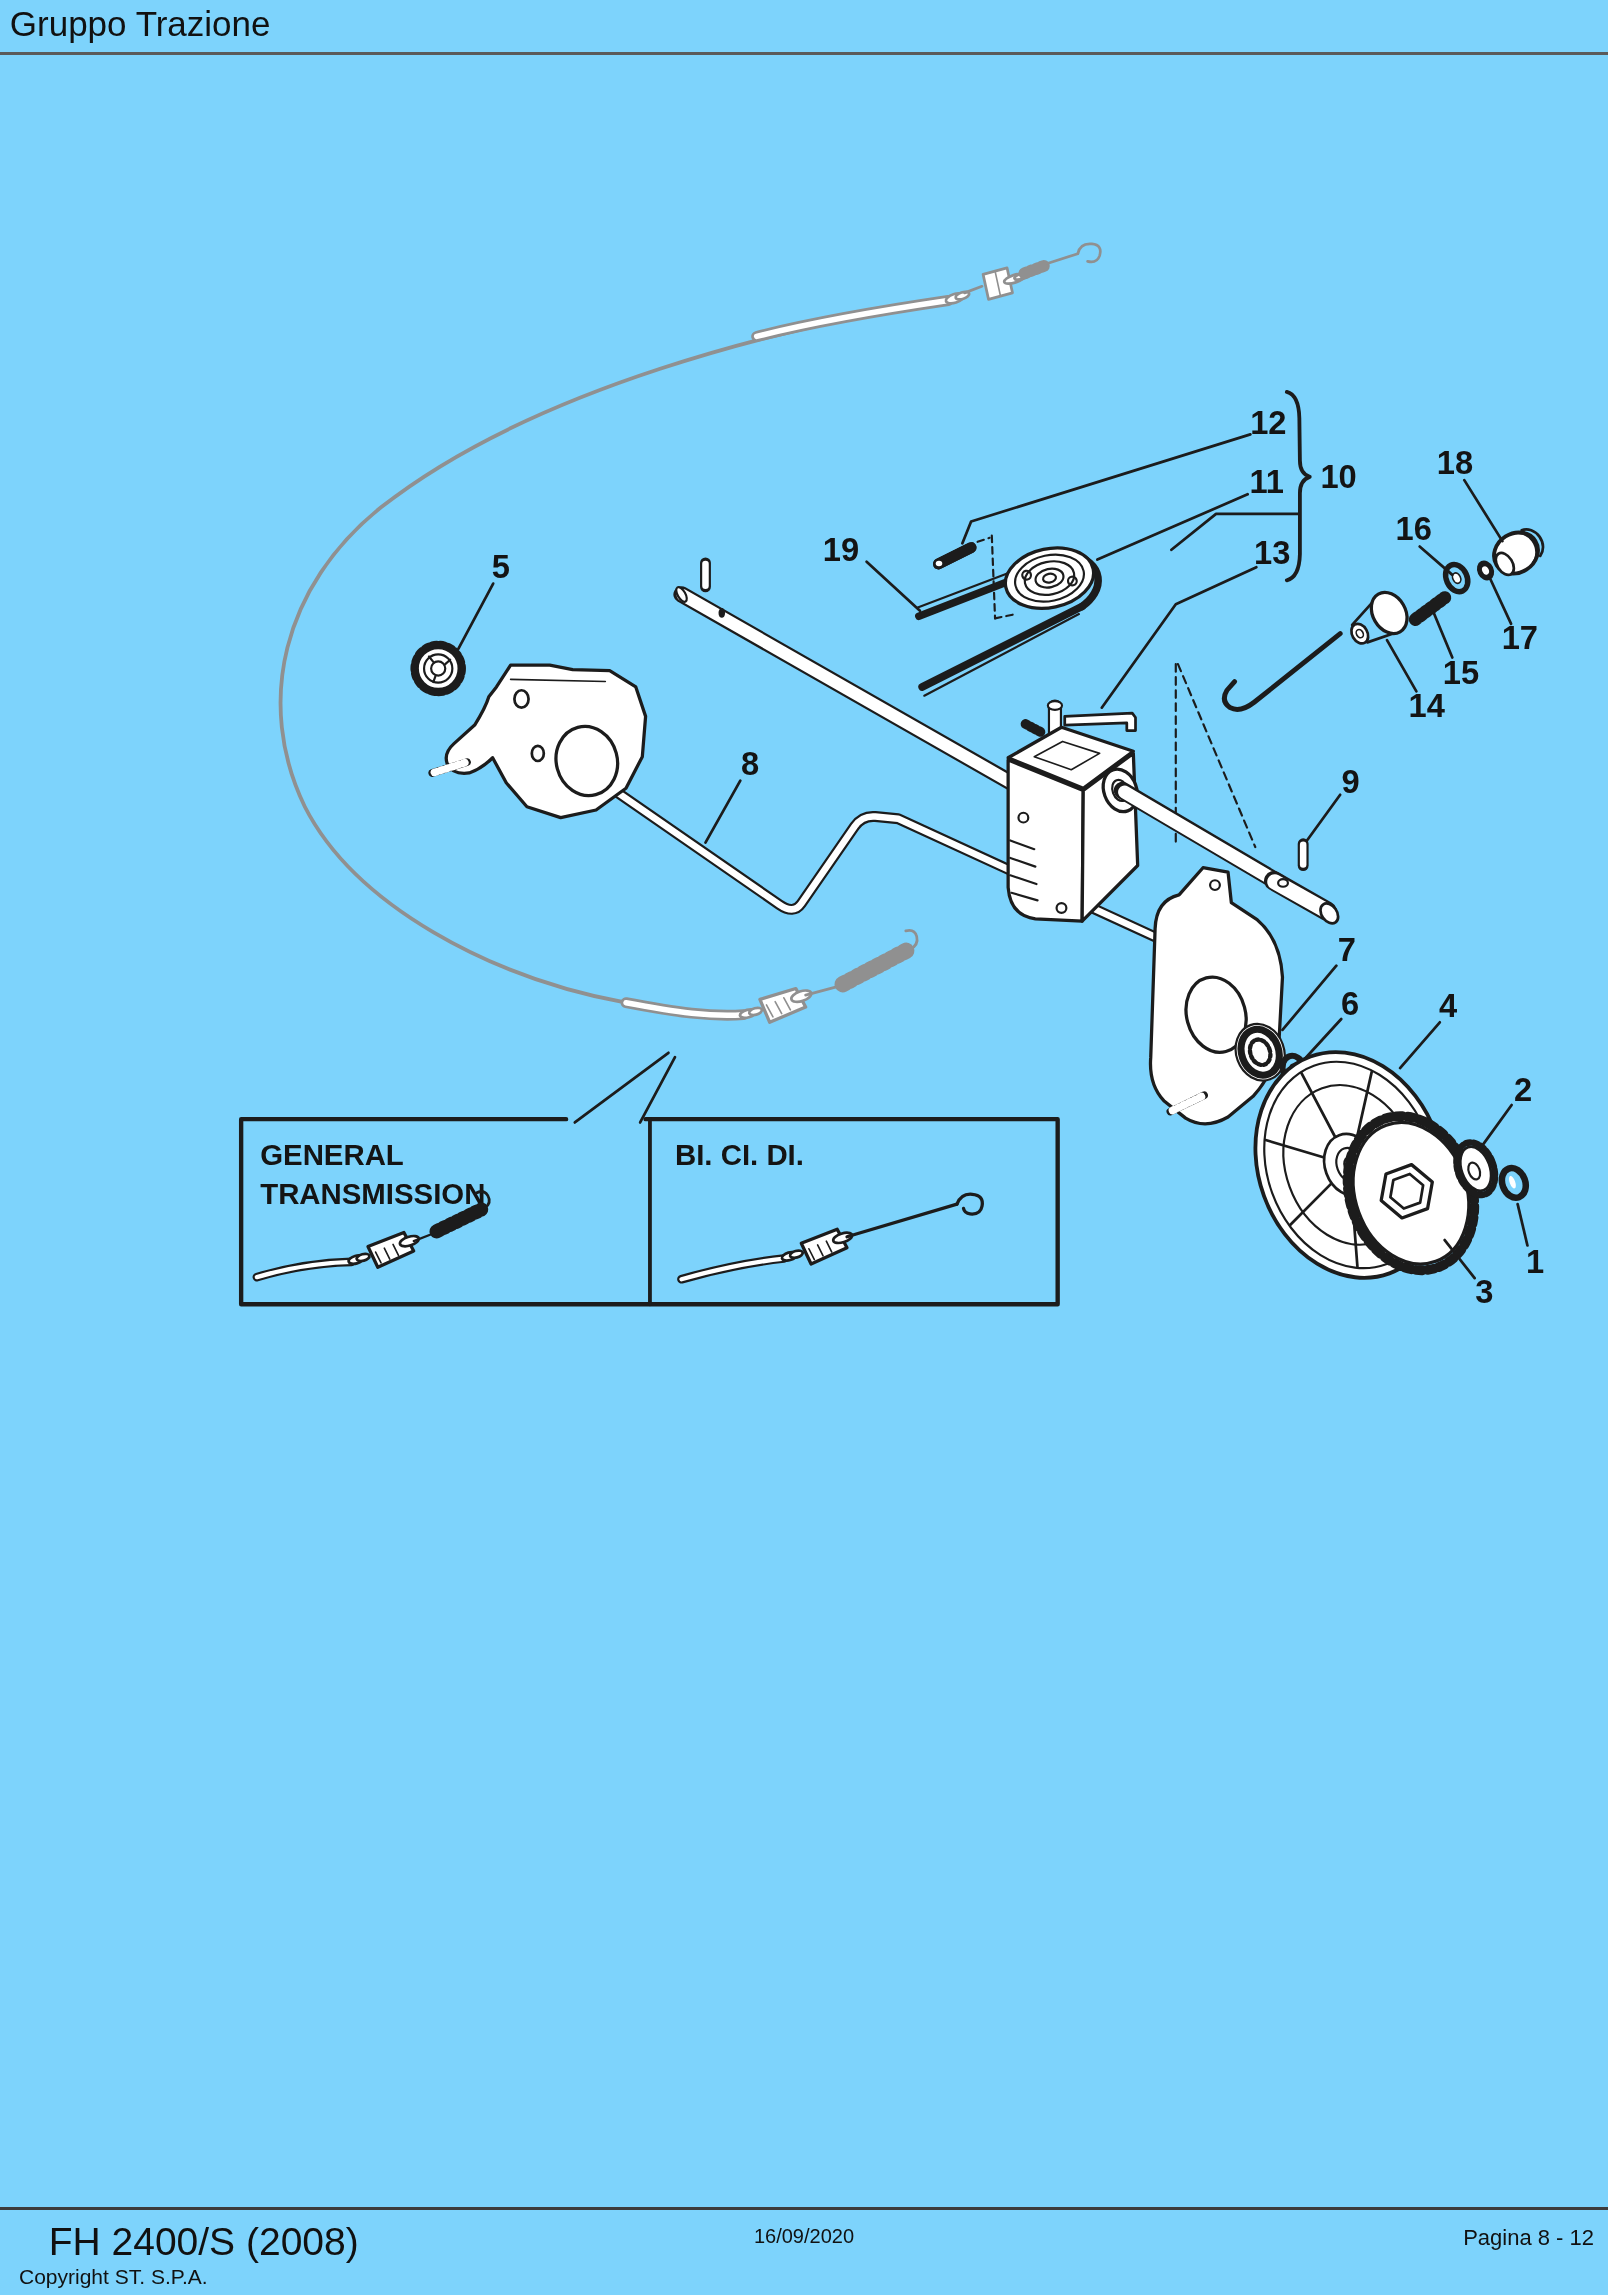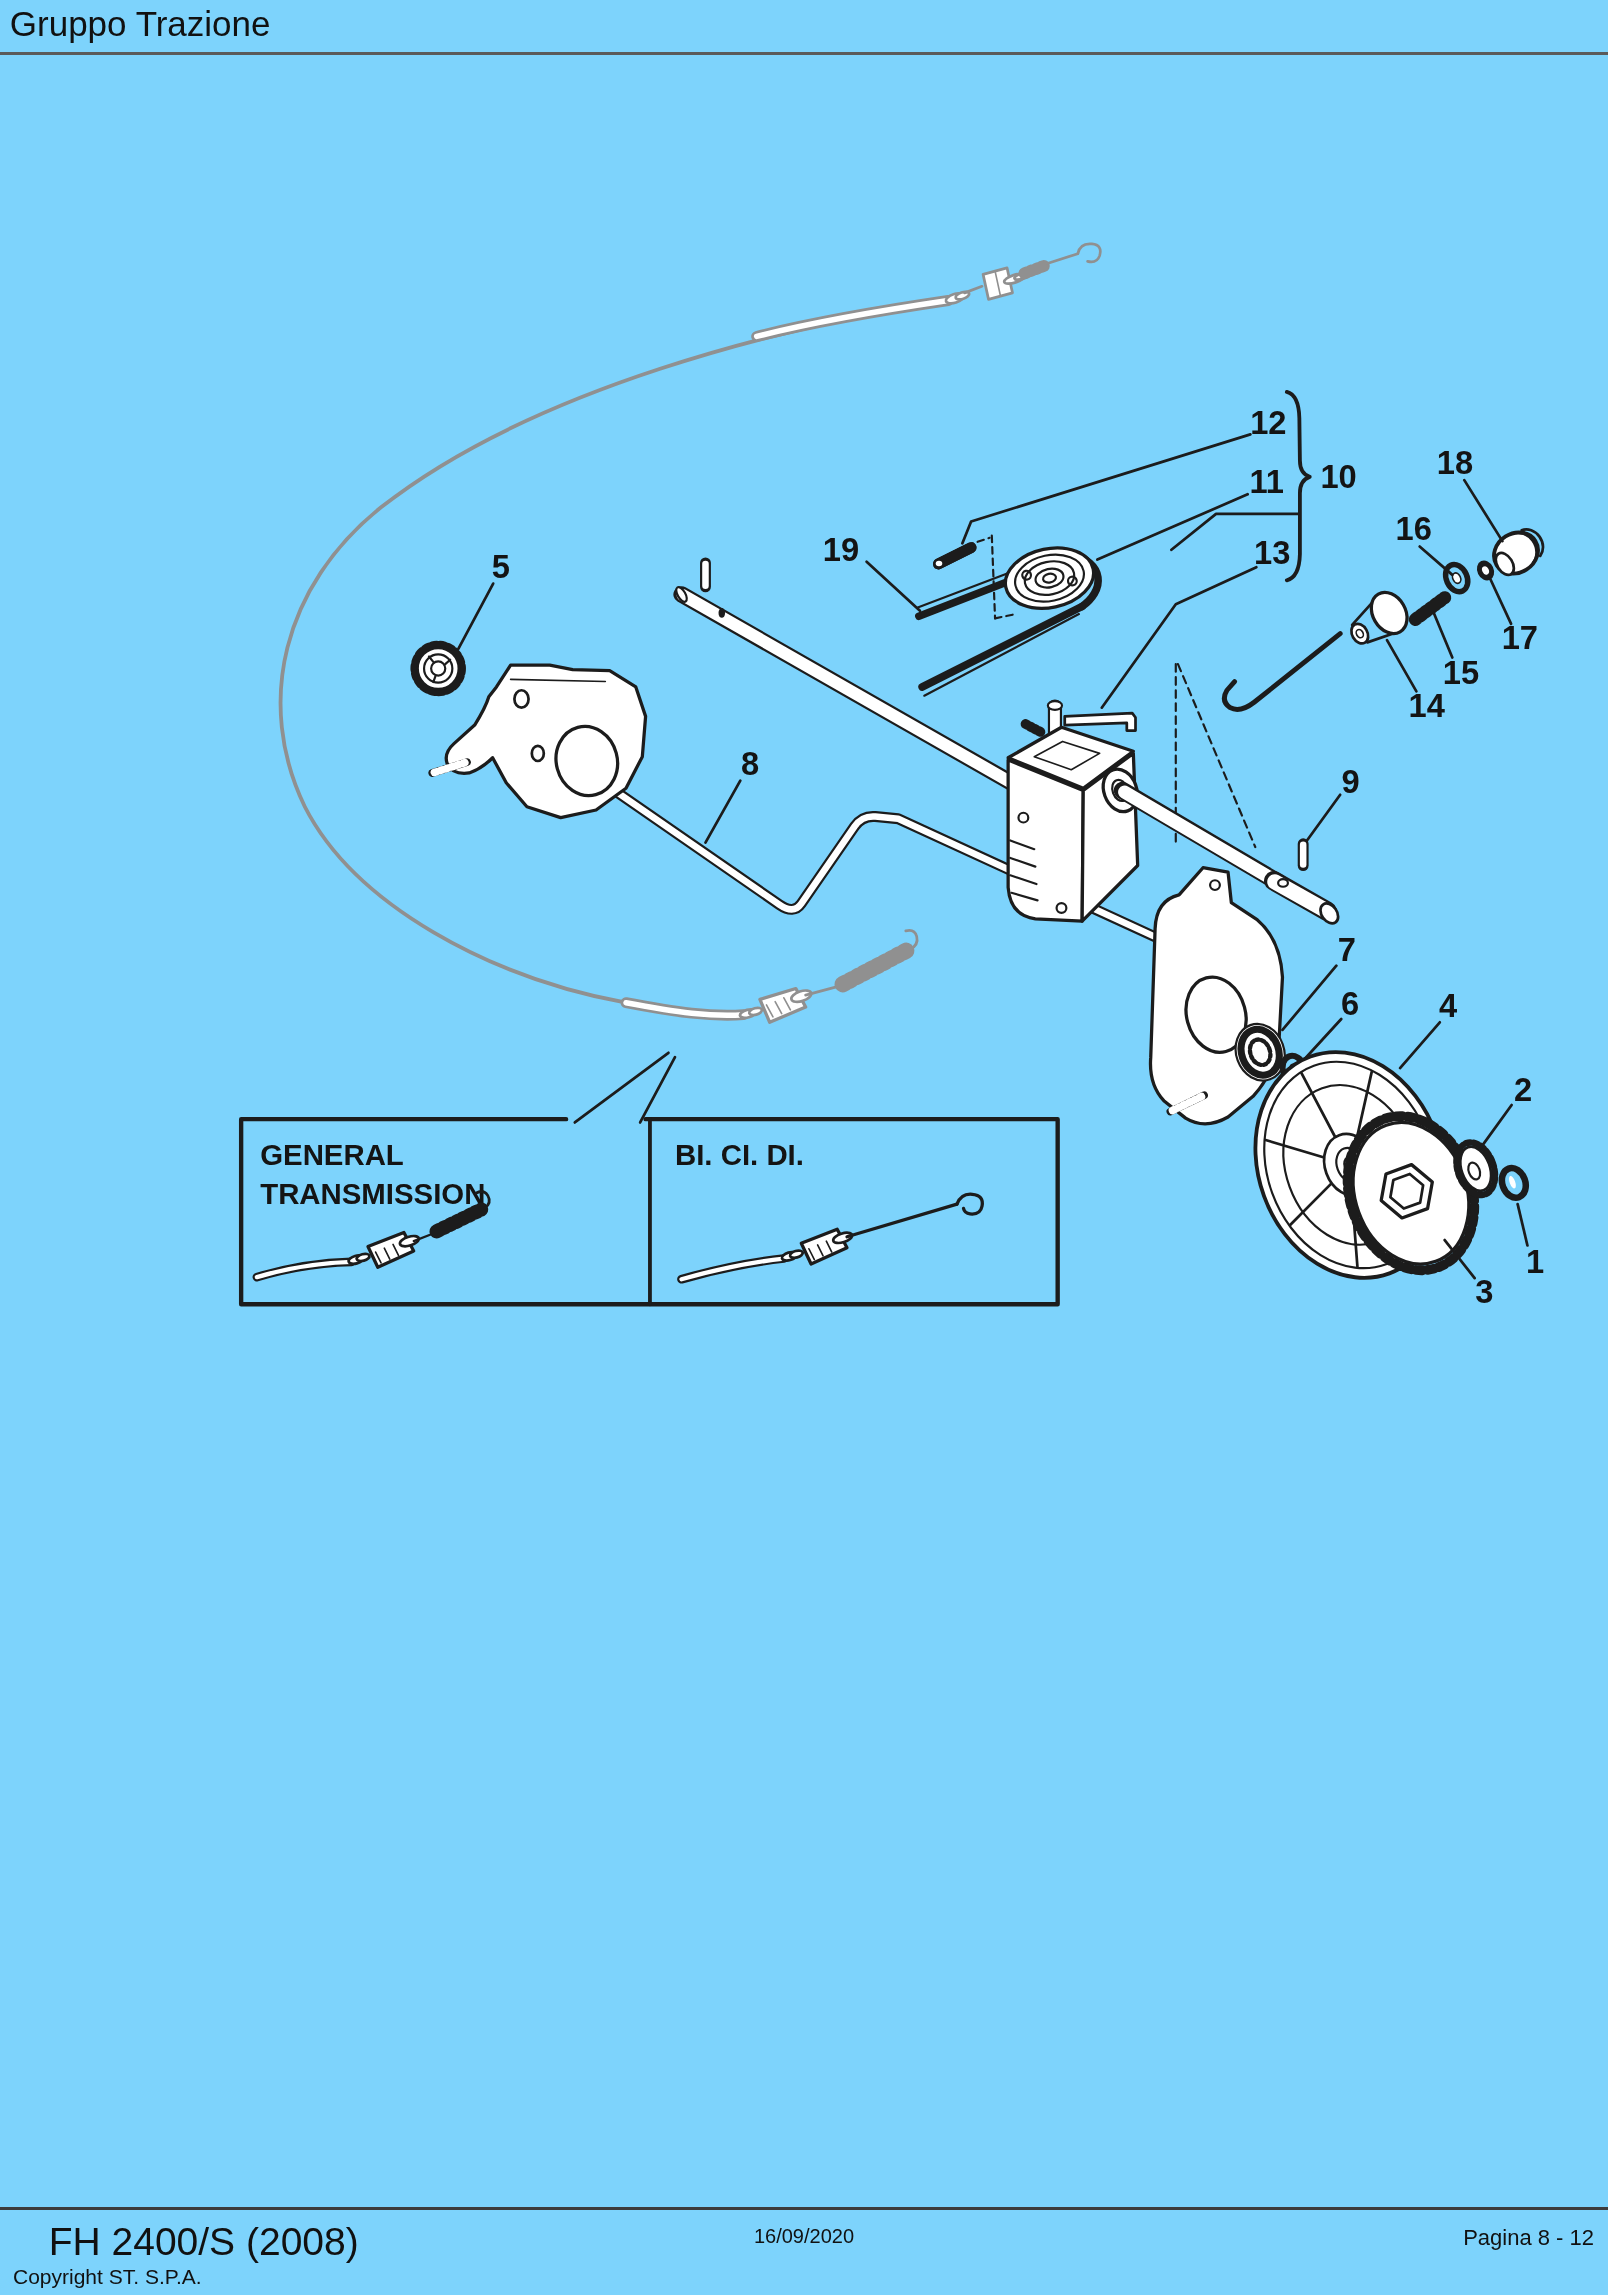--- a/index.html
+++ b/index.html
@@ -3,21 +3,21 @@
 <meta charset="utf-8">
 <style>
   html,body{margin:0;padding:0;background:#ffffff;}
   .page{position:relative;width:1608px;height:2295px;background:#7dd3fc;overflow:hidden;
         font-family:"Liberation Sans", sans-serif;color:#111;}
   .page-title{position:absolute;left:9.8px;top:4.4px;font-size:35px;font-weight:400;
               letter-spacing:0px;color:#111;white-space:nowrap;}
   .rule-top{position:absolute;left:0;top:52px;width:1608px;height:2.7px;background:#5a5a5a;}
   .rule-bottom{position:absolute;left:0;top:2207px;width:1608px;height:3.3px;background:#3c3c3c;}
   .footer-model{position:absolute;left:8.7px;top:2220px;font-size:39px;font-weight:400;white-space:nowrap;margin-left:40px;}
-  .footer-copyright{position:absolute;left:13px;top:2265px;font-size:21px;font-weight:400;white-space:nowrap;}
+  .footer-copyright{position:absolute;left:19px;top:2265px;font-size:21px;font-weight:400;white-space:nowrap;}
   .footer-date{position:absolute;left:0;top:2225px;width:1608px;text-align:center;font-size:20px;}
   .footer-page{position:absolute;right:14px;top:2225px;font-size:22px;text-align:right;white-space:nowrap;}
   svg.diagram{position:absolute;left:0;top:0;}
   .callout{font-family:"Liberation Sans", sans-serif;font-size:60px;font-weight:bold;fill:#141414;}
   .inset-label{font-family:"Liberation Sans", sans-serif;font-size:54px;font-weight:bold;fill:#141414;}
   .ln{stroke:#1c1c1c;fill:none;stroke-linecap:round;stroke-linejoin:round;}
   .fw{fill:#ffffff;stroke:#1c1c1c;stroke-linejoin:round;}
   .fd{fill:#1c1c1c;stroke:none;}
   .gy{stroke:#909090;fill:none;stroke-linecap:round;stroke-linejoin:round;}
   .gw{fill:#ffffff;stroke:#909090;stroke-linejoin:round;}

